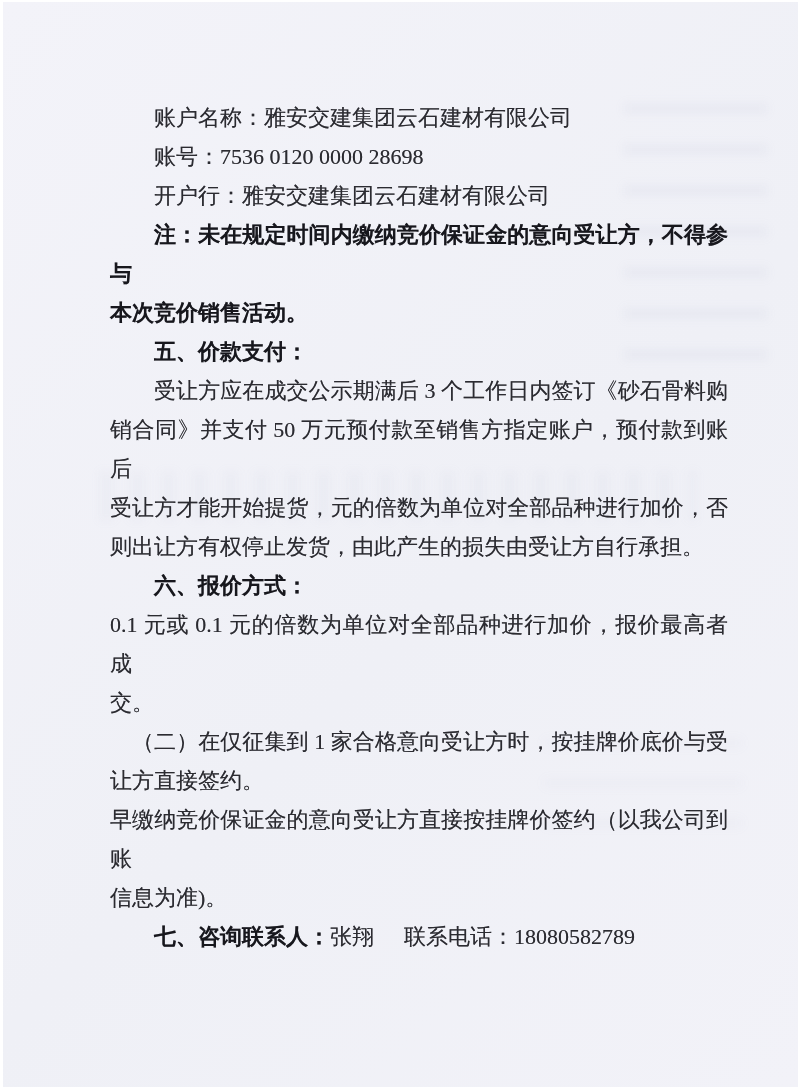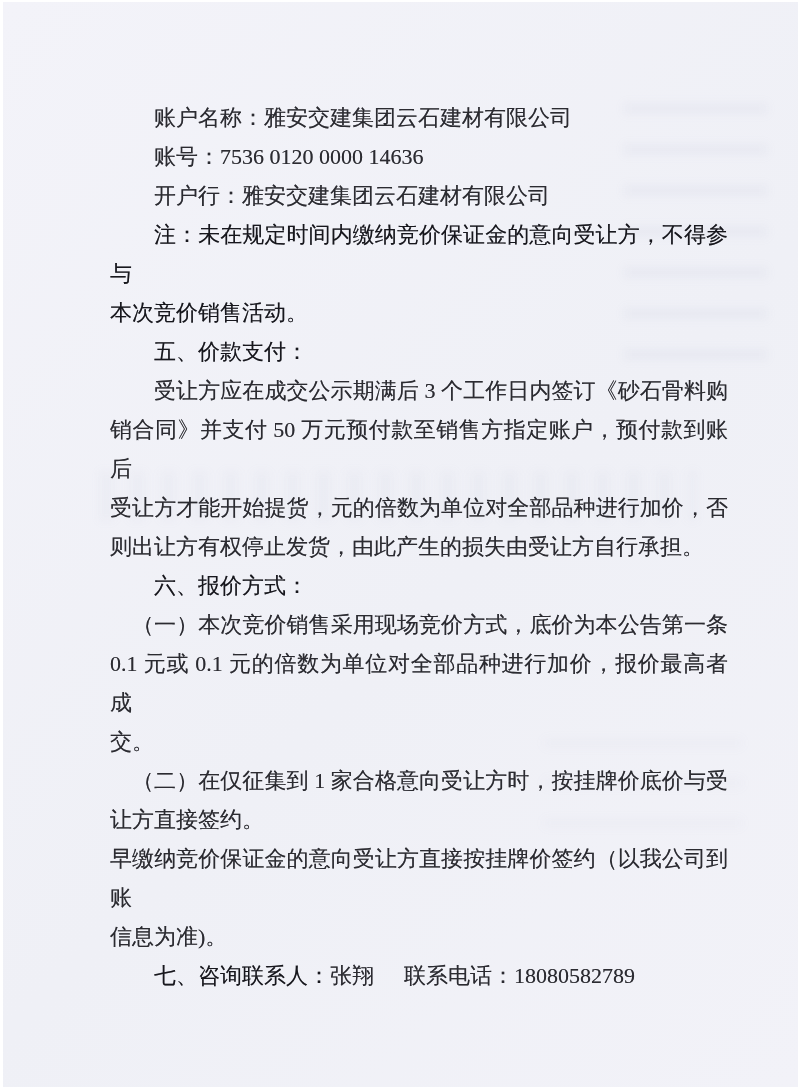--- a/index.html
+++ b/index.html
@@ -29,49 +29,48 @@
     padding-top:96px;
     font-family:"Liberation Serif","DejaVu Serif",serif;
     font-size:22px;
     line-height:39px;
     color:#2b2b31;
     text-shadow:0 0 .5px rgba(43,43,49,.55);
   }
   .ln{min-height:39px;}
   .b{
     font-family:"Liberation Sans","DejaVu Sans",sans-serif;
-    font-weight:400;
+    font-weight:700;
     color:#17171d;
   }
   .i2{text-indent:44px;}
   .i1{text-indent:22px;}
   .j{text-align:justify;text-align-last:justify;}
   .gap{display:inline-block;width:30px;}
 </style>
 </head>
 <body>
 
 <div class="page">
   <div class="ghost g1"></div>
   <div class="ghost g2"></div>
   <div class="ghost g3"></div>
 
   <div class="doc">
     <div class="ln i2">账户名称：雅安交建集团云石建材有限公司</div>
-    <div class="ln i2">账号：7536 0120 0000 14636</div>
+    <div class="ln i2">账号：7536 0120 0000 28698</div>
     <div class="ln i2">开户行：雅安交建集团云石建材有限公司</div>
     <div class="ln b i2 j">注：未在规定时间内缴纳竞价保证金的意向受让方，不得参与</div>
     <div class="ln b">本次竞价销售活动。</div>
     <div class="ln b i2">五、价款支付：</div>
     <div class="ln i2 j">受让方应在成交公示期满后 3 个工作日内签订《砂石骨料购</div>
     <div class="ln j">销合同》并支付 50 万元预付款至销售方指定账户，预付款到账后</div>
     <div class="ln j">受让方才能开始提货，元的倍数为单位对全部品种进行加价，否</div>
     <div class="ln">则出让方有权停止发货，由此产生的损失由受让方自行承担。</div>
     <div class="ln b i2">六、报价方式：</div>
-    <div class="ln i1 j">（一）本次竞价销售采用现场竞价方式，底价为本公告第一条</div>
     <div class="ln j">0.1 元或 0.1 元的倍数为单位对全部品种进行加价，报价最高者成</div>
     <div class="ln">交。</div>
     <div class="ln i1 j">（二）在仅征集到 1 家合格意向受让方时，按挂牌价底价与受</div>
     <div class="ln">让方直接签约。</div>
     <div class="ln j">早缴纳竞价保证金的意向受让方直接按挂牌价签约（以我公司到账</div>
     <div class="ln">信息为准)。</div>
 
     <div class="ln i2">
       <span class="b">七、咨询联系人：</span><span>张翔</span><span class="gap"></span><span>联系电话：</span><span>18080582789</span>
     </div>

